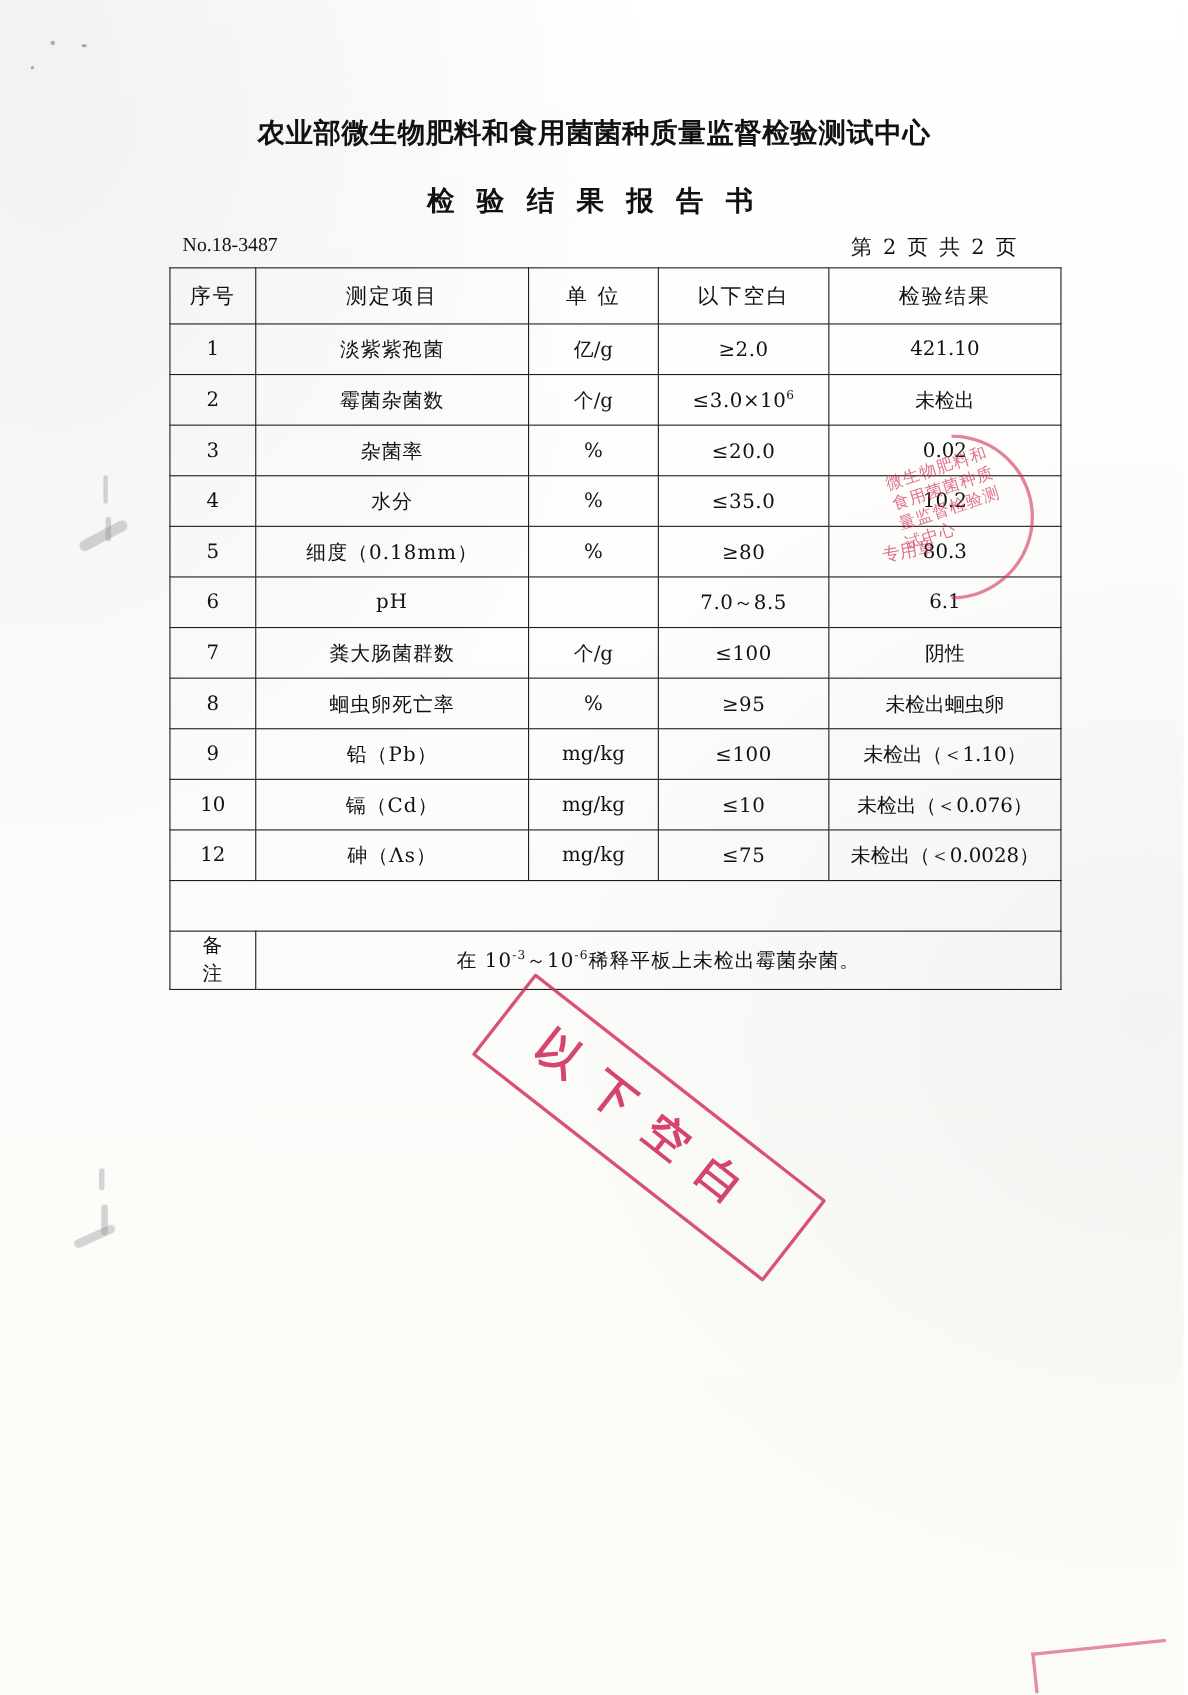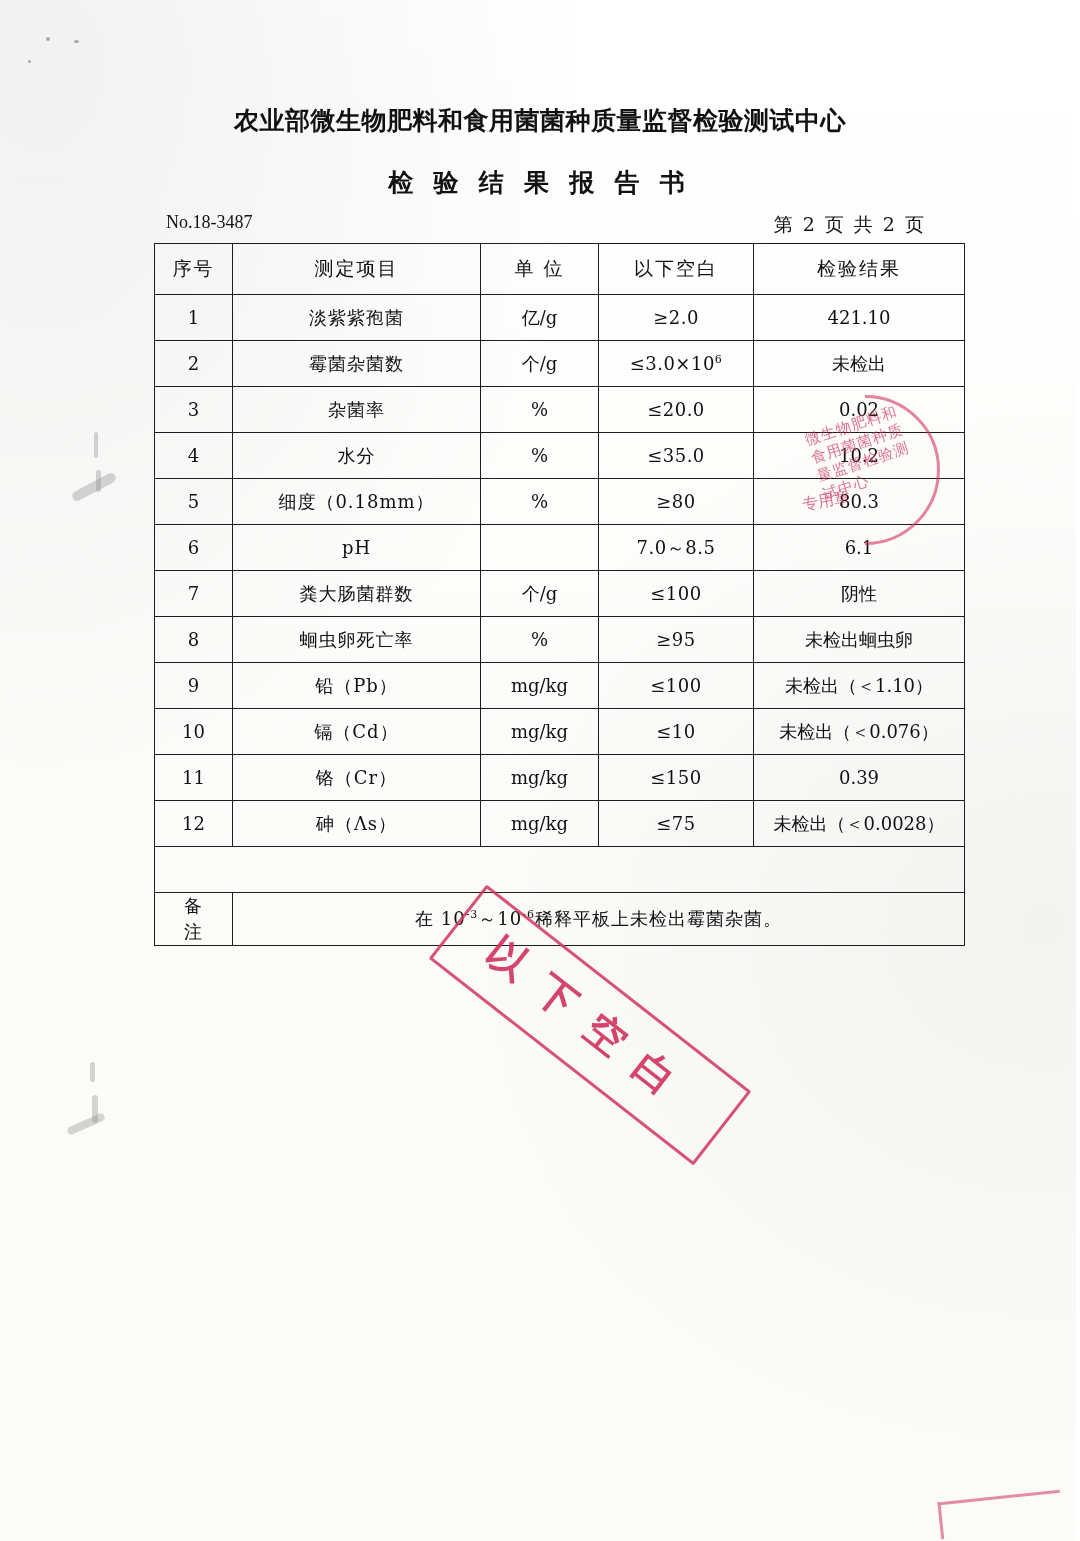--- a/index.html
+++ b/index.html
@@ -322,27 +322,20 @@
         <td class="cell-res">未检出（＜1.10）</td>
       </tr>
       <tr>
         <td class="cell-no">10</td>
         <td class="cell-item">镉（Cd）</td>
         <td class="cell-unit">mg/kg</td>
         <td class="cell-std"><span>≤10</span><sup></sup></td>
         <td class="cell-res">未检出（＜0.076）</td>
       </tr>
       <tr>
-        <td class="cell-no">11</td>
-        <td class="cell-item">铬（Cr）</td>
-        <td class="cell-unit">mg/kg</td>
-        <td class="cell-std"><span>≤150</span><sup></sup></td>
-        <td class="cell-res">0.39</td>
-      </tr>
-      <tr>
         <td class="cell-no">12</td>
         <td class="cell-item">砷（Λs）</td>
         <td class="cell-unit">mg/kg</td>
         <td class="cell-std"><span>≤75</span><sup></sup></td>
         <td class="cell-res">未检出（＜0.0028）</td>
       </tr>
       <tr class="blank-row">
         <td colspan="5"></td>
       </tr>
       <tr class="note-row">

